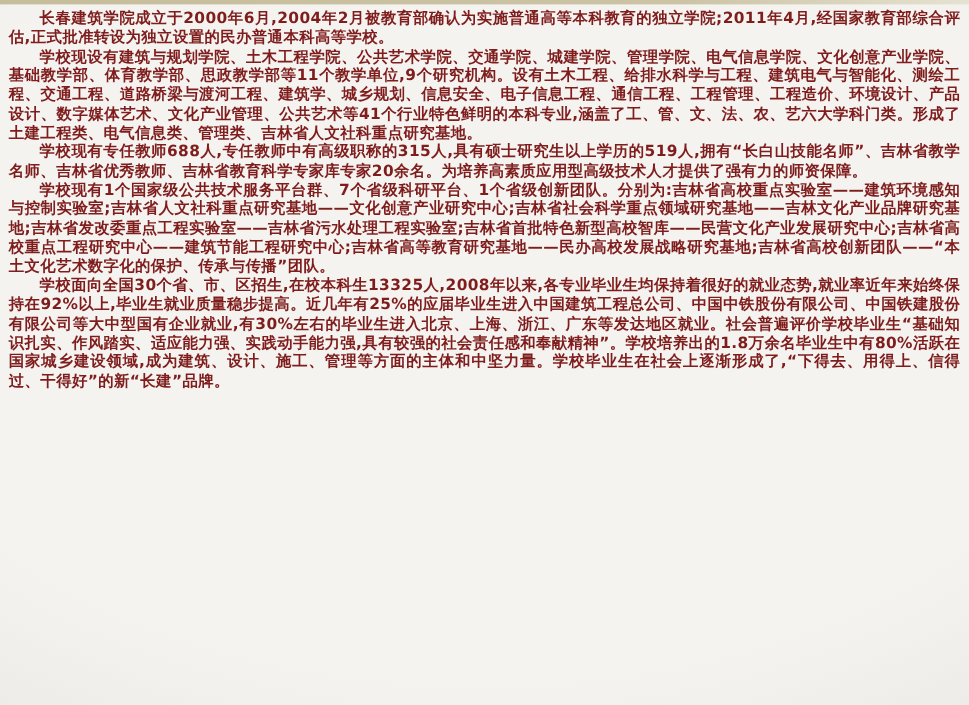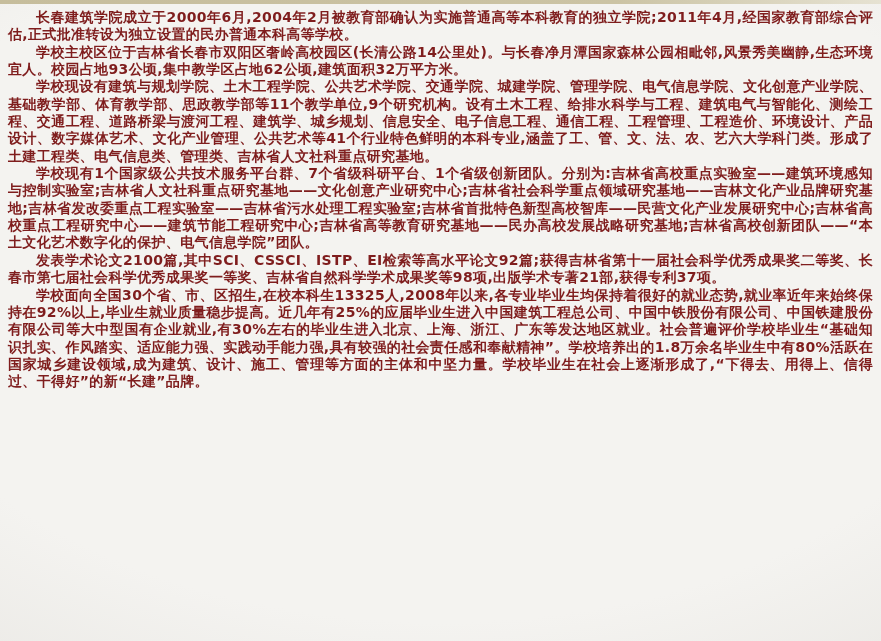--- a/index.html
+++ b/index.html
@@ -39,19 +39,18 @@
   }
 </style>
 </head>
 <body>
 
 <div class="top-strip"></div>
 
 <div class="article">
   <div>
       <p>长春建筑学院成立于2000年6月,2004年2月被教育部确认为实施普通高等本科教育的独立学院;2011年4月,经国家教育部综合评估,正式批准转设为独立设置的民办普通本科高等学校。</p>
-      <p>学校主校区位于吉林省长春市双阳区奢岭高校园区(长清公路14公里处)。与长春净月潭国家森林公园相毗邻,风景秀美幽静,生态环境宜人。校园占地93公顷,集中教学区占地62公顷,建筑面积32万平方米。</p>
       <p>学校现设有建筑与规划学院、土木工程学院、公共艺术学院、交通学院、城建学院、管理学院、电气信息学院、文化创意产业学院、基础教学部、体育教学部、思政教学部等11个教学单位,9个研究机构。设有土木工程、给排水科学与工程、建筑电气与智能化、测绘工程、交通工程、道路桥梁与渡河工程、建筑学、城乡规划、信息安全、电子信息工程、通信工程、工程管理、工程造价、环境设计、产品设计、数字媒体艺术、文化产业管理、公共艺术等41个行业特色鲜明的本科专业,涵盖了工、管、文、法、农、艺六大学科门类。形成了土建工程类、电气信息类、管理类、吉林省人文社科重点研究基地。</p>
-      <p>学校现有1个国家级公共技术服务平台群、7个省级科研平台、1个省级创新团队。分别为:吉林省高校重点实验室——建筑环境感知与控制实验室;吉林省人文社科重点研究基地——文化创意产业研究中心;吉林省社会科学重点领域研究基地——吉林文化产业品牌研究基地;吉林省发改委重点工程实验室——吉林省污水处理工程实验室;吉林省首批特色新型高校智库——民营文化产业发展研究中心;吉林省高校重点工程研究中心——建筑节能工程研究中心;吉林省高等教育研究基地——民办高校发展战略研究基地;吉林省高校创新团队——“本土文化艺术数字化的保护、电气信息学院”团队。</p>
-      <p>发表学术论文2100篇,其中SCI、CSSCI、ISTP、EI检索等高水平论文92篇;获得吉林省第十一届社会科学优秀成果奖二等奖、长春市第七届社会科学优秀成果奖一等奖、吉林省自然科学学术成果奖等98项,出版学术专著21部,获得专利37项。</p>
+      <p>学校现有专任教师688人,专任教师中有高级职称的315人,具有硕士研究生以上学历的519人,拥有“长白山技能名师”、吉林省教学名师、吉林省优秀教师、吉林省教育科学专家库专家20余名。为培养高素质应用型高级技术人才提供了强有力的师资保障。</p>
+      <p>学校现有1个国家级公共技术服务平台群、7个省级科研平台、1个省级创新团队。分别为:吉林省高校重点实验室——建筑环境感知与控制实验室;吉林省人文社科重点研究基地——文化创意产业研究中心;吉林省社会科学重点领域研究基地——吉林文化产业品牌研究基地;吉林省发改委重点工程实验室——吉林省污水处理工程实验室;吉林省首批特色新型高校智库——民营文化产业发展研究中心;吉林省高校重点工程研究中心——建筑节能工程研究中心;吉林省高等教育研究基地——民办高校发展战略研究基地;吉林省高校创新团队——“本土文化艺术数字化的保护、传承与传播”团队。</p>
       <p>学校面向全国30个省、市、区招生,在校本科生13325人,2008年以来,各专业毕业生均保持着很好的就业态势,就业率近年来始终保持在92%以上,毕业生就业质量稳步提高。近几年有25%的应届毕业生进入中国建筑工程总公司、中国中铁股份有限公司、中国铁建股份有限公司等大中型国有企业就业,有30%左右的毕业生进入北京、上海、浙江、广东等发达地区就业。社会普遍评价学校毕业生“基础知识扎实、作风踏实、适应能力强、实践动手能力强,具有较强的社会责任感和奉献精神”。学校培养出的1.8万余名毕业生中有80%活跃在国家城乡建设领域,成为建筑、设计、施工、管理等方面的主体和中坚力量。学校毕业生在社会上逐渐形成了,“下得去、用得上、信得过、干得好”的新“长建”品牌。</p>
     </div>
 </div>
 
 </body></html>

